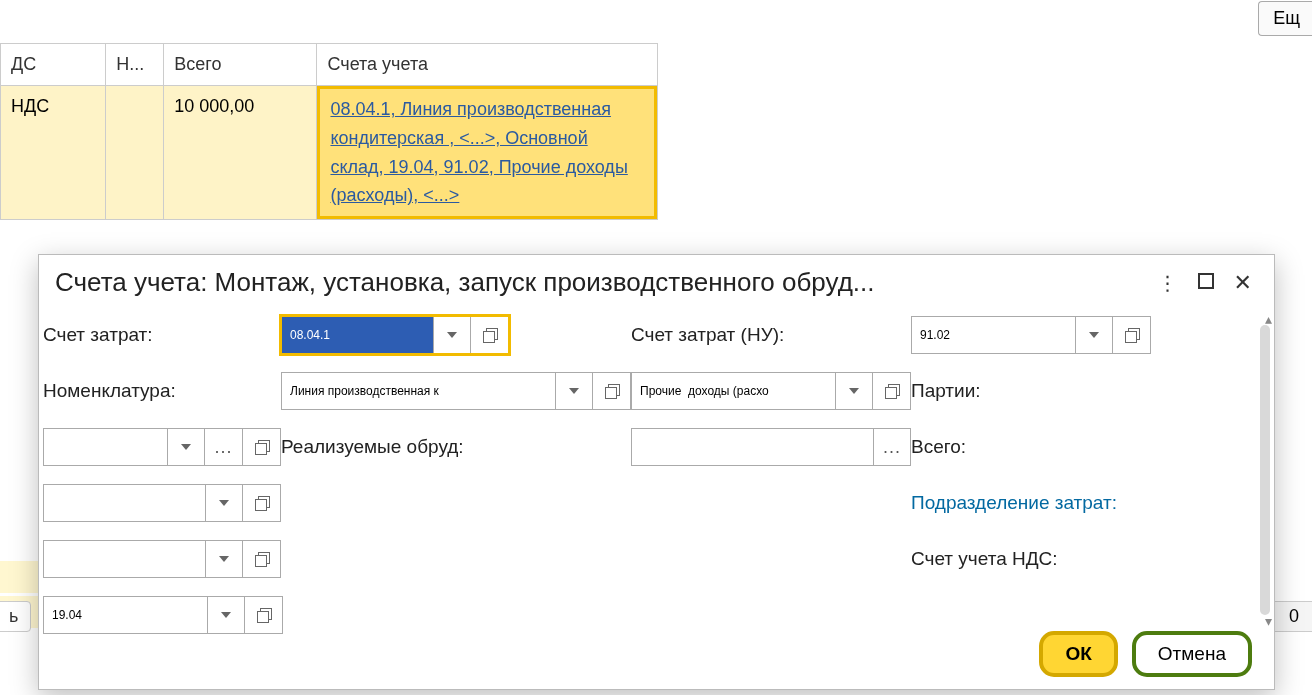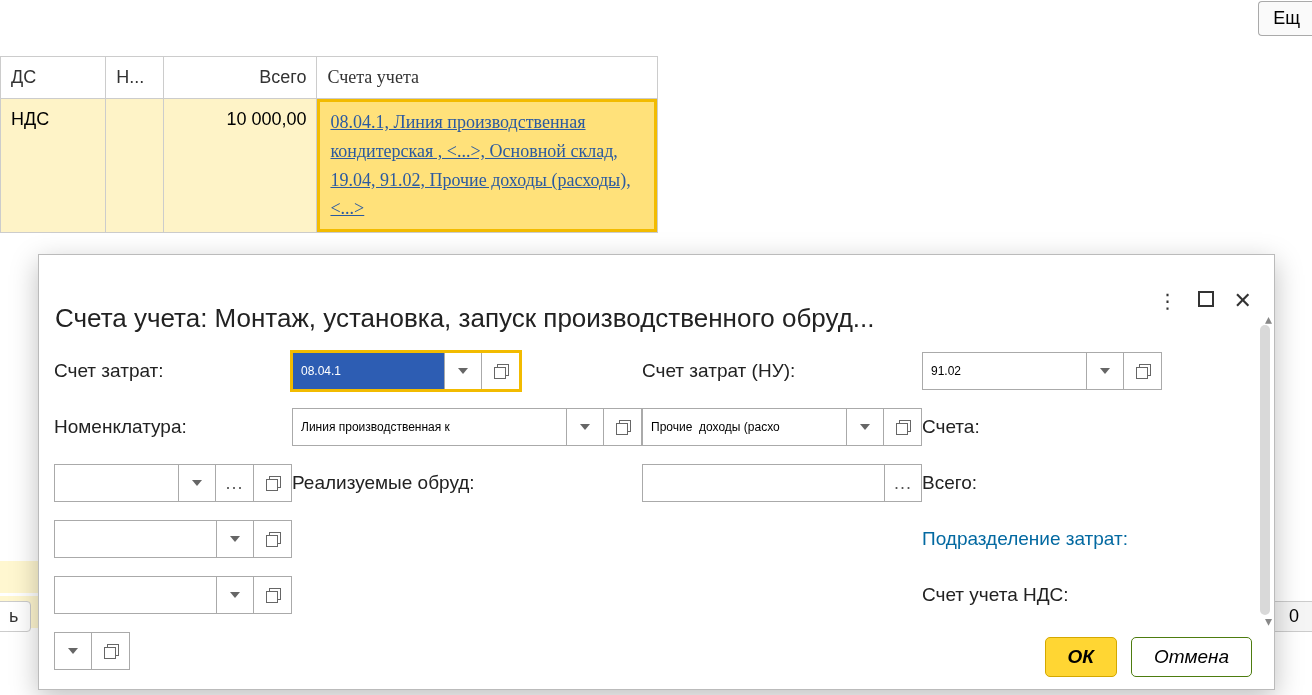--- a/index.html
+++ b/index.html
@@ -21,39 +21,39 @@
     border: 1px solid #aaa;
     border-right: none;
     border-radius: 4px 0 0 4px;
     padding: 6px 14px;
     background: #fafafa;
     font-size: 18px;
   }
   
   .tbl {
     position: absolute;
-    top: 56px;
+    top: 43px;
     left: 0;
     width: 658px;
     border-collapse: collapse;
     table-layout: fixed;
   }
   .tbl th, .tbl td {
     border: 1px solid #ccc;
     text-align: left;
     padding: 10px 10px;
     vertical-align: top;
     font-weight: normal;
     font-size: 18px;
   }
   .tbl th { background: #fff; color:#333; }
   .tbl .c1 { width: 105px; }
   .tbl .c2 { width: 58px; }
-  .tbl .c3 { width: 153px; text-align: right; }
-  .tbl .c4 { width: 340px; font-family: Liberation Serif, serif; }
+  .tbl .c3 { width: 153px; text-align: left; }
+  .tbl .c4 { width: 340px; }
   .row-data td { background: #fef3c7; }
   .row-data .c4 {
     padding: 0;
   }
   .cell-link {
     display: block;
     color: #2b5aa0;
     text-decoration: underline;
     background: #ffe17a;
     border: 3px solid #f2bb00;
@@ -78,37 +78,36 @@
     align-items: center;
     padding: 12px 16px 4px 16px;
   }
   .dlg-title {
     flex: 1;
     font-size: 26px;
     color: #222;
     white-space: nowrap;
     overflow: hidden;
     text-overflow: ellipsis;
-    margin-top: 36px;
   }
   .dlg-ctrl {
     display: flex;
     gap: 20px;
     align-items: center;
     padding-right: 6px;
   }
   .dlg-ctrl span { cursor: pointer; color:#333; font-size:20px; }
   .icon-dots::before { content: "\22EE"; }
   .icon-win {
     width: 16px; height: 16px; border: 2px solid #333; display: inline-block;
   }
   .icon-x::before { content: "\2715"; font-size: 22px; }
   .dlg-body {
     position: relative;
-    padding: 14px 26px 0 15px;
+    padding: 14px 26px 0 4px;
   }
   .form-grid {
     display: grid;
     grid-template-columns: 238px 350px 280px 320px;
     row-gap: 18px;
     align-items: center;
   }
   .lbl {
     font-size: 19px;
     color: #222;
@@ -183,25 +182,24 @@
   .dlg-foot {
     position: absolute;
     bottom: 12px;
     right: 22px;
     display: flex;
     gap: 14px;
   }
   .btn {
     padding: 8px 22px;
     font-size: 19px;
-    border: 1px solid #4d7c0f;
-    border-radius: 5px;
+    border: 4px solid #4d7c0f;
+    border-radius: 15px;
     background: #fff;
     cursor: pointer;
-    font-style: italic;
   }
   .btn.primary {
     background: #ffd633;
     border-color: #d4a800;
     font-weight: bold;
   }
   
   .bg-strip { position:absolute; left:0; height:32px; background:#fff7d0; }
   .bg-strip.b1 { top:561px; width:38px; }
   .bg-strip.b2 { top:596px; width:38px; }
@@ -278,21 +276,21 @@
           </div>
       </div>
       <div class="inp-wrap full">
         <input class="inp" value="Прочие  доходы (расхо" style="">
         <div class="btn-sm chev"></div>
         <div class="btn-sm">
             <span class="open-ico"></span>
           </div>
       </div>
 
-      <div class="lbl">Счета:</div>
+      <div class="lbl">Партии:</div>
       <div class="inp-wrap full">
         <input class="inp" value="" style="">
         <div class="btn-sm chev"></div>
         <div class="btn-sm dots3"></div>
         <div class="btn-sm">
             <span class="open-ico"></span>
           </div>
       </div>
       <div class="lbl">Реализуемые обруд:</div>
       <div class="inp-wrap full">
@@ -318,20 +316,21 @@
         <div class="btn-sm">
             <span class="open-ico"></span>
           </div>
       </div>
       <div></div>
         <div></div>
 
       <div class="lbl">Счет учета НДС:</div>
       <div>
         <div class="inp-wrap short">
+          <input class="inp" value="19.04" style="">
           <div class="btn-sm chev"></div>
           <div class="btn-sm">
               <span class="open-ico"></span>
             </div>
         </div>
       </div>
       <div></div>
         <div></div>
     </div>
   </div>

